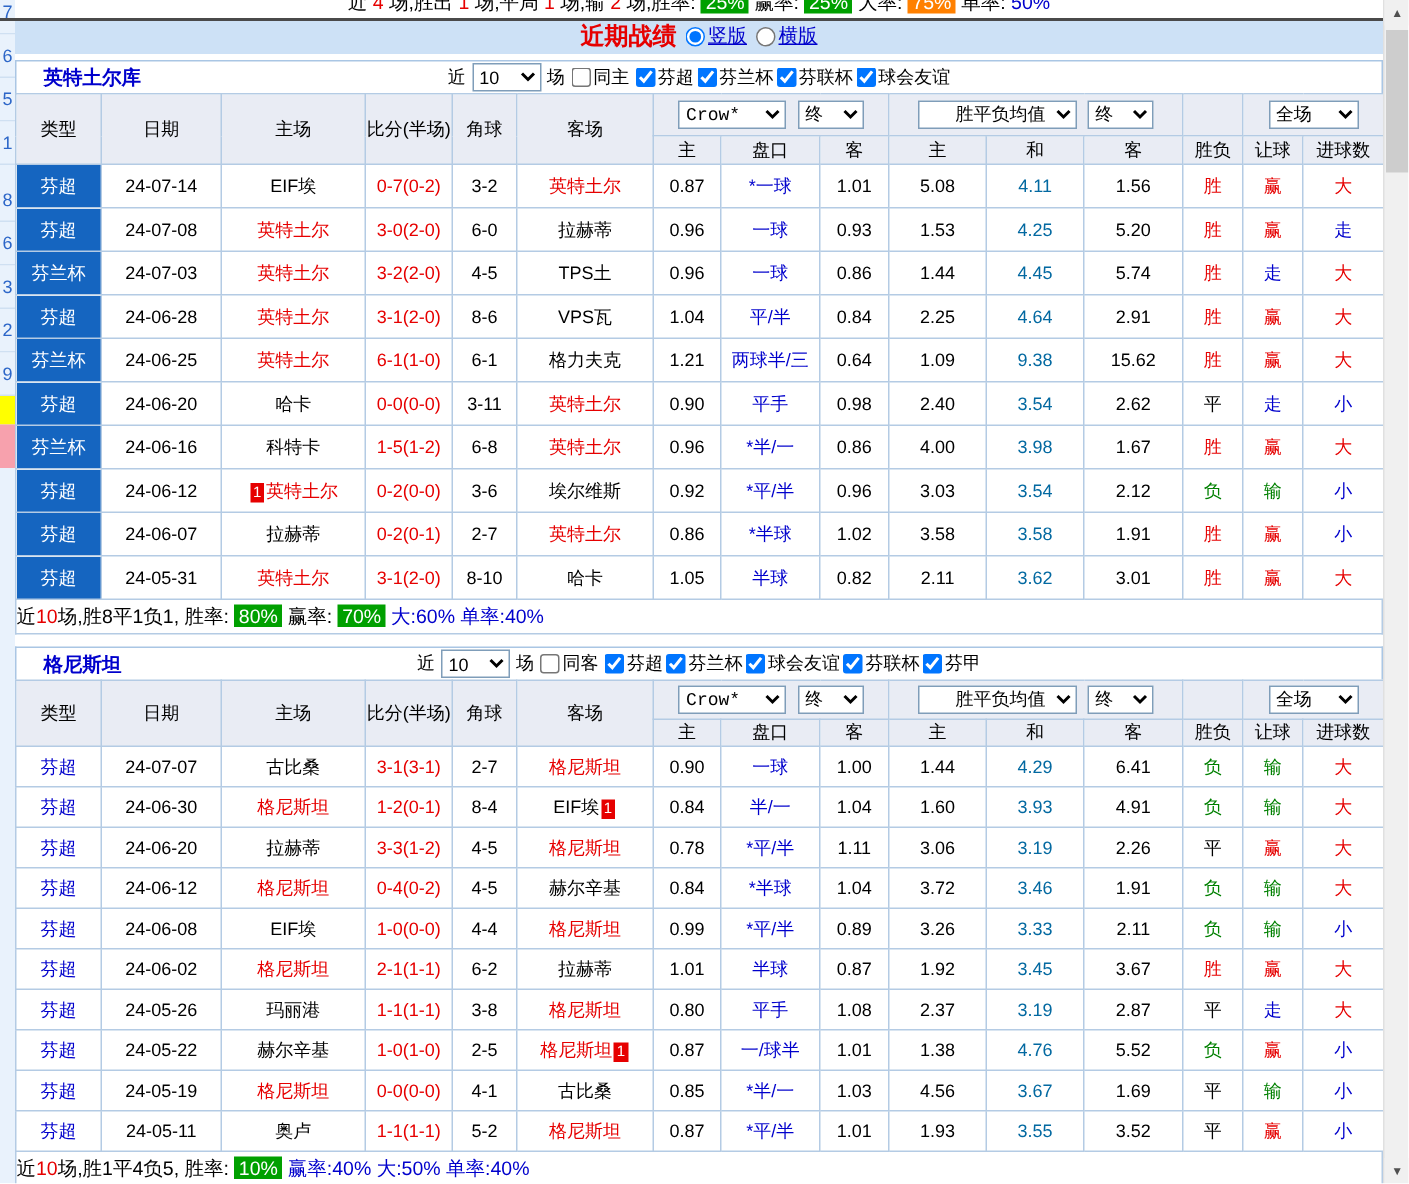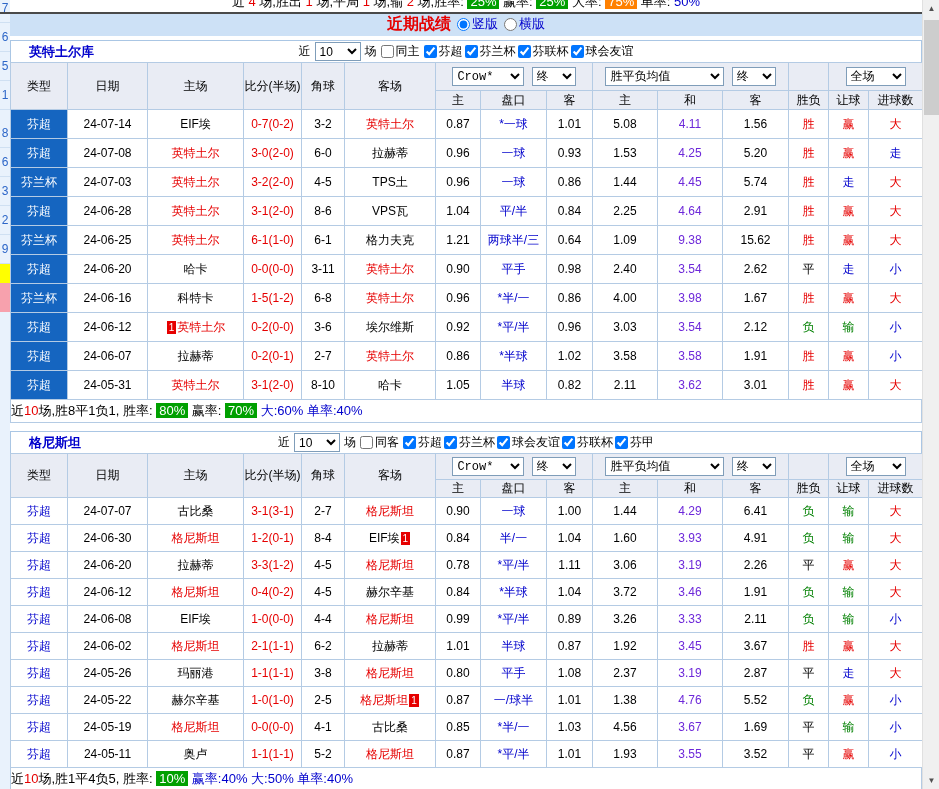--- a/index.html
+++ b/index.html
@@ -16,50 +16,50 @@
   .strip-pink { top:283px; height:29px; background:#f7a1ad; }
 
   .main { position:absolute; left:10px; top:0; width:912px; }
   .top-divider { position:absolute; top:12px; left:0; width:922px; height:2px; background:#4a4a4a; z-index:5; }
 
   .top-stats { height:12px; overflow:hidden; }
   .top-stats-inner { line-height:20px; margin-top:-8px; text-align:center; font-size:13px; white-space:nowrap; }
 
   .main-header { height:24px; background:#cde1f6; display:flex; align-items:center; justify-content:center; gap:6px; }
   .mh-title { color:#e60000; font-weight:bold; font-size:16px; }
-  .radio-label { color:#0000cc; font-size:13px; display:inline-flex; align-items:center; gap:2px; cursor:pointer; }
+  .radio-label { color:#0000cc; font-size:13px; display:inline-flex; align-items:center; gap:2px; cursor:pointer;text-decoration:underline; }
   .radio-label input { margin:0; }
 
   .gap4 { height:4px; } .gap8 { height:8px; }
 
   .section-head { height:22px; border:1px solid #aac6e4; border-bottom:0; display:flex; align-items:center; }
   .section-title { color:#0000cc; font-weight:bold; font-size:13px; padding-left:18px; width:150px; }
   .head-spacer { width:150px; }
   .controls { flex:1; display:flex; align-items:center; justify-content:center; gap:4px; white-space:nowrap; }
   .cb { display:inline-flex; align-items:center; gap:1px; cursor:pointer; }
   .cb input { margin:0 1px 0 0; }
   .leagues { display:inline-flex; align-items:center; gap:2px; }
 
   select.sel { font-size:12px; height:19px; border:1px solid #7f9db9; background:#fff; font-family:inherit; }
-  .count { width:46px; } .crow { width:72px; } .end { width:44px; } .avg { width:119px; } .full { width:60px; }
+  .count { width:46px; } .crow { width:72px; } .end { width:44px; } .avg { width:106px;padding-left:20px; } .full { width:60px; }
 
   table.grid { width:912px; border-collapse:collapse; table-layout:fixed; }
   table.grid th, table.grid td { border:1px solid #b4cbe4; text-align:center; padding:0; overflow:hidden; white-space:nowrap; }
   table.grid th { background:#e9ecf4; font-weight:normal; font-size:12px; }
   .t1 .hr1 th { height:28px; } .t1 .hr2 th { height:19px; } .t1 td { height:29px; }
   .t2 .hr1 th { height:26px; } .t2 .hr2 th { height:18px; } .t2 td { height:27px; }
   .selcell { vertical-align:middle;font-family:Liberation Mono, monospace; }
 
   td.type-filled { background:#1565c0; color:#fff; }
   td.type-plain { color:#0000cc; }
   .team-hl { color:#e60000; cursor:pointer; }
   .team-n { color:#000; cursor:pointer; }
   td.score { color:#e60000; cursor:pointer; }
   td.hcp { color:#0000cc; }
-  td.blue { color:#6d28d9; }
+  td.blue { color:#0369a1; }
   .t-red { color:#e60000; } .t-green { color:#008000; } .t-blue { color:#0000cc; } .t-dark { color:#000; }
   .badge { background:#e60000; color:#fff; font-size:10px; line-height:13px; padding:0 2px; margin:0 1px; display:inline-block; }
 
   .summary { height:23px; line-height:22px; border:1px solid #b4cbe4; border-top:0; text-align:left; font-size:13px; }
   .seg { } .seg-red { color:#e60000; } .seg-blue { color:#0000cc; }
   .seg-badge-green { background:#00a000; color:#fff; padding:0 3px; }
   .seg-badge-orange { background:#ff8000; color:#fff; padding:0 3px; }
 
   
   .scrollbar { position:absolute; right:0; top:0; width:17px; height:789px; background:#f0f0f0; border-left:1px solid #e0e0e0; }

